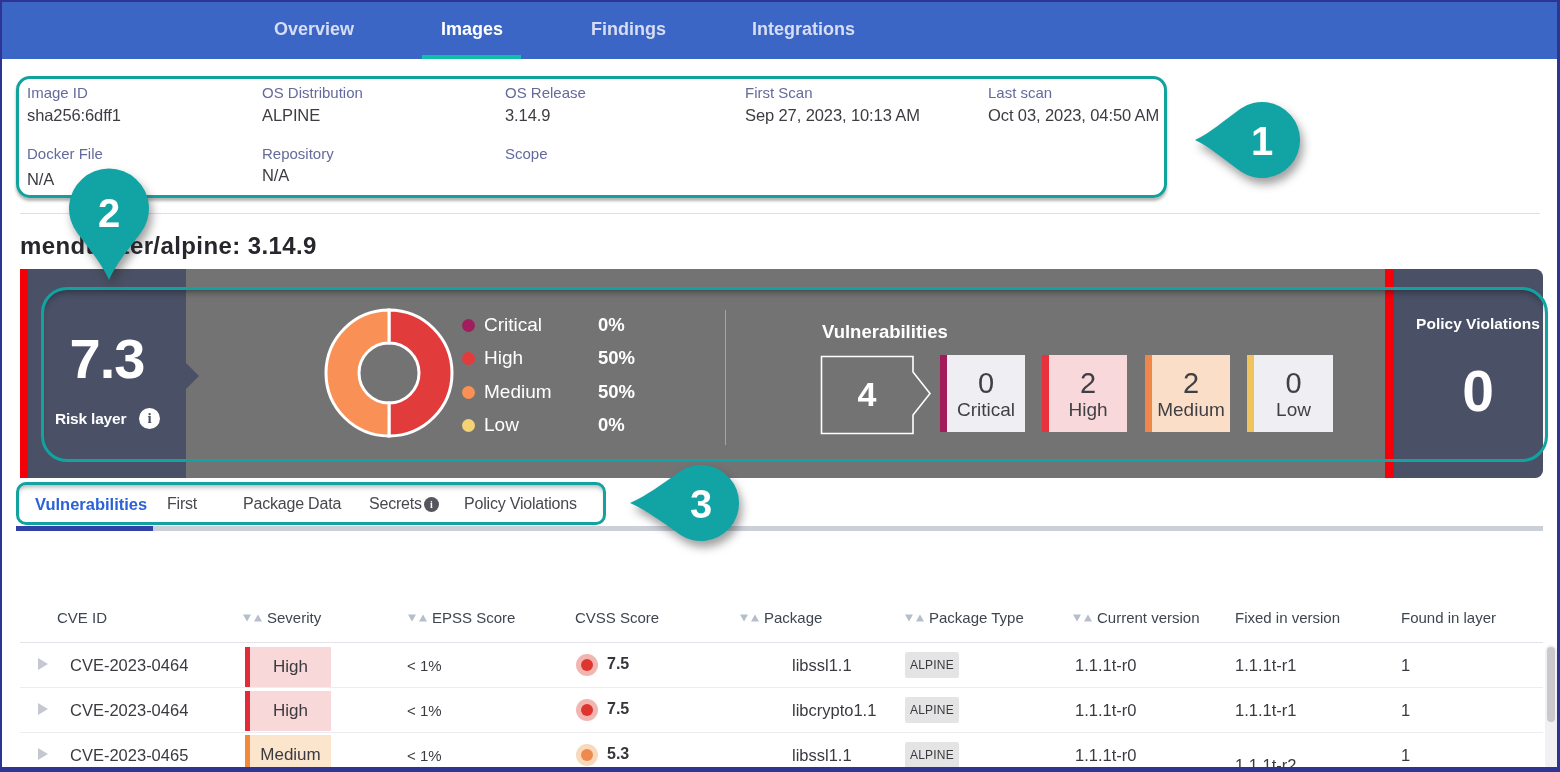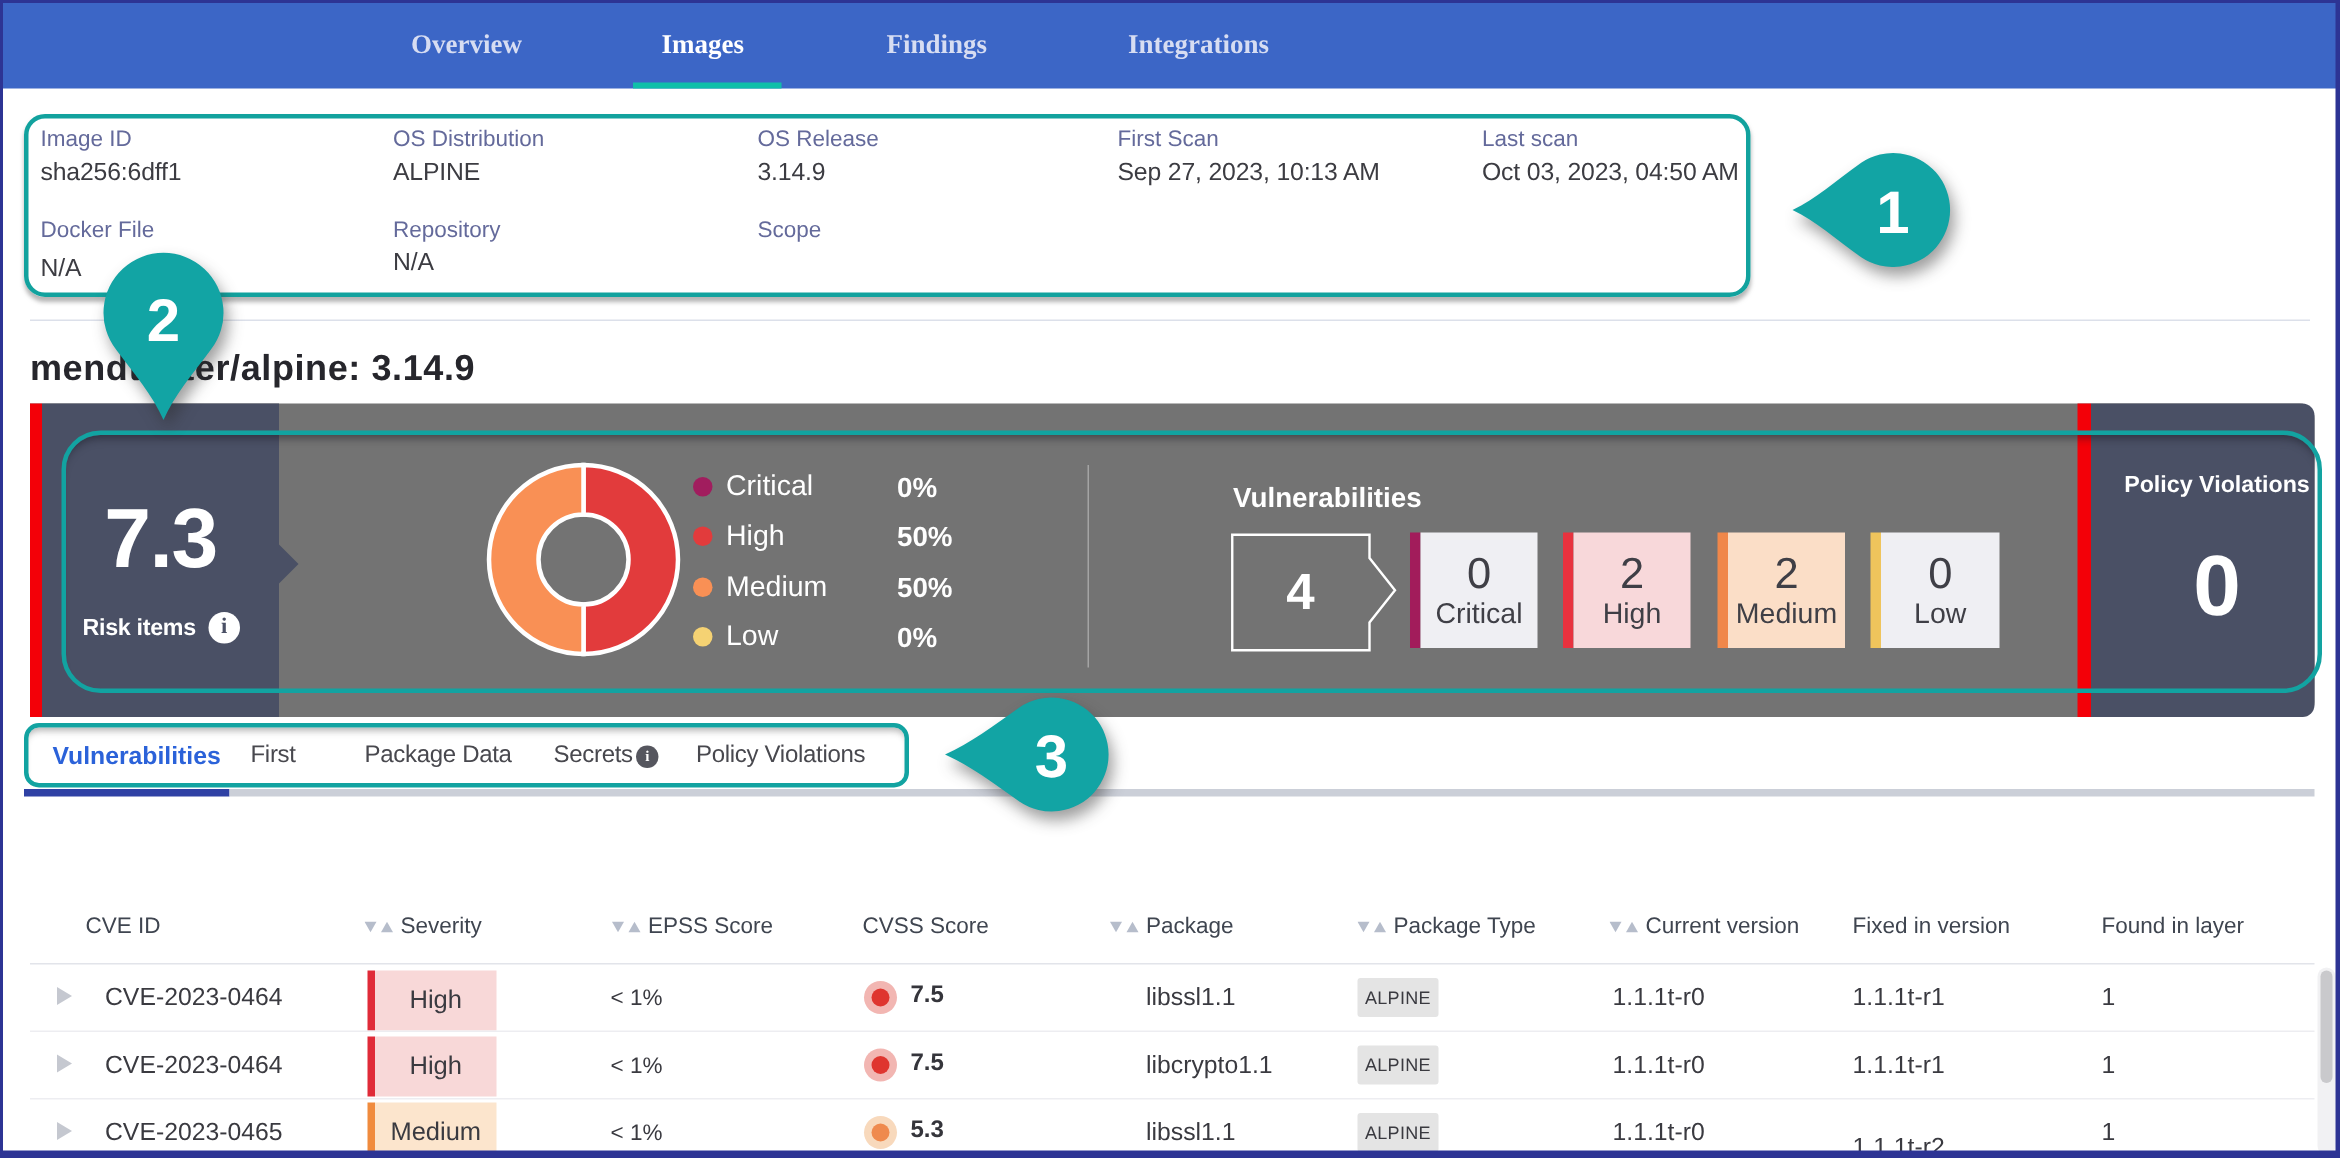--- a/index.html
+++ b/index.html
@@ -2,21 +2,21 @@
 <html><head>
 <meta charset="utf-8">
 <style>
   * { margin:0; padding:0; box-sizing:border-box; }
   html,body { width:1560px; height:772px; overflow:hidden; }
   body { font-family:"Liberation Sans", sans-serif; background:#fff; }
   #page { position:relative; width:1560px; height:772px; background:#fff; overflow:hidden; }
 
   
   #nav { position:absolute; left:0; top:0; width:1560px; height:59px; background:#3c66c6; border-top:2px solid #2d3494; }
-  #nav .tab { position:absolute; top:17px; font-size:18px; font-weight:bold; color:#d7ddf2;font-family:Liberation Serif, serif; }
+  #nav .tab { position:absolute; top:17px; font-size:18px; font-weight:bold; color:#d7ddf2; }
   #nav .tab.active { color:#ffffff; }
   #navline { position:absolute; left:422px; top:55px; width:99px; height:4px; background:#0fbfa9; }
 
   
   #infopanel { position:absolute; left:16px; top:76px; width:1151px; height:122px; border:3px solid #12a29e; border-radius:14px; box-shadow:0 3px 3px rgba(120,120,120,0.55); }
   .flabel { position:absolute; font-size:15px; color:#646a9b; }
   .fvalue { position:absolute; font-size:16.5px; letter-spacing:-0.1px; color:#3c3c42; }
   #scopechip { position:absolute; left:503px; top:169px; height:25px; line-height:25px; padding:0 7px; background:#e6e6e6; font-size:14.5px; color:#3a3a40; }
 
   #sep1 { position:absolute; left:20px; top:213px; width:1520px; height:1px; background:#dce0ea; }
@@ -70,21 +70,21 @@
   .rowsep { position:absolute; left:20px; width:1523px; height:1px; background:#ededf1; }
   .exparrow { position:absolute; left:38px; width:0; height:0; border-top:6.5px solid transparent; border-bottom:6.5px solid transparent; border-left:10px solid #c5c8d0; }
   .cve { position:absolute; left:70px; font-size:16.5px; color:#3a3a40; }
   .sevbadge { position:absolute; left:245px; width:86px; height:40px; }
   .sevstripe { position:absolute; left:0; top:0; width:5px; height:40px; }
   .sevtxt { position:absolute; left:5px; right:0; top:0; height:40px; display:flex; align-items:center; justify-content:center; font-size:17px; color:#3a3a40; }
   .epss { position:absolute; left:407px; font-size:15px; color:#3a3a40; }
   .cvssdot { position:absolute; left:576px; width:22px; height:22px; border-radius:50%; }
   .cvssdot i { position:absolute; left:5px; top:5px; width:12px; height:12px; border-radius:50%; }
   .cvssnum { position:absolute; left:607px; font-size:16px; font-weight:bold; color:#35353b; }
-  .pkg { position:absolute; left:764px; font-size:16.5px; color:#3a3a40; }
+  .pkg { position:absolute; left:792px; font-size:16.5px; color:#3a3a40; }
   .chip { position:absolute; left:905px; height:26px; line-height:26px; padding:0 5px; background:#e4e4e4; border-radius:2px; font-size:12px; letter-spacing:0.2px; color:#3a3a40; }
   .ver1 { position:absolute; left:1075px; font-size:16.5px; color:#3a3a40; }
   .ver2 { position:absolute; left:1235px; font-size:16.5px; color:#3a3a40; }
   .layer { position:absolute; left:1401px; font-size:16.5px; color:#3a3a40; }
 
   #sbtrack { position:absolute; left:1545px; top:645px; width:12px; height:125px; background:#f1f1f3; border-radius:6px; }
   #sbthumb { position:absolute; left:1547px; top:647px; width:8px; height:75px; background:#c9c9cc; border-radius:4px; }
 
   
   #pborder { position:absolute; left:0; top:0; width:1560px; height:772px; border-left:2px solid #2d3494; border-right:3px solid #2d3494; border-top:2px solid #2d3494; border-bottom:5px solid #2d3494; pointer-events:none; z-index:50; }
@@ -124,21 +124,21 @@
   <div id="title">mendtester/alpine: 3.14.9</div>
 
   <div id="banner">
     <div id="redbarL"></div>
     <div id="darkL">
         <div class="arrow"></div>
       </div>
     <div id="redbarR"></div>
     <div id="darkR"></div>
     <div id="score">7.3</div>
-    <div id="risklabel">Risk items</div>
+    <div id="risklabel">Risk layer</div>
     <div id="infoicon">i</div>
 
     <svg style="position:absolute; left:304px; top:39px;" width="130" height="130" viewBox="0 0 130 130">
       <path d="M 65 2 A 63 63 0 0 1 65 128 L 65 95 A 30 30 0 0 0 65 35 Z" fill="#e23b3c" stroke="#fff" stroke-width="3"></path>
       <path d="M 65 128 A 63 63 0 0 1 65 2 L 65 35 A 30 30 0 0 0 65 95 Z" fill="#f99055" stroke="#fff" stroke-width="3"></path>
     </svg>
 
     <div class="legrow" style="top:46px;"><span class="dot" style="background:#a11d5e;"></span>Critical</div>
     <div class="legrow" style="top:79px;"><span class="dot" style="background:#e23b3c;"></span>High</div>
     <div class="legrow" style="top:113px;"><span class="dot" style="background:#f99055;"></span>Medium</div>

